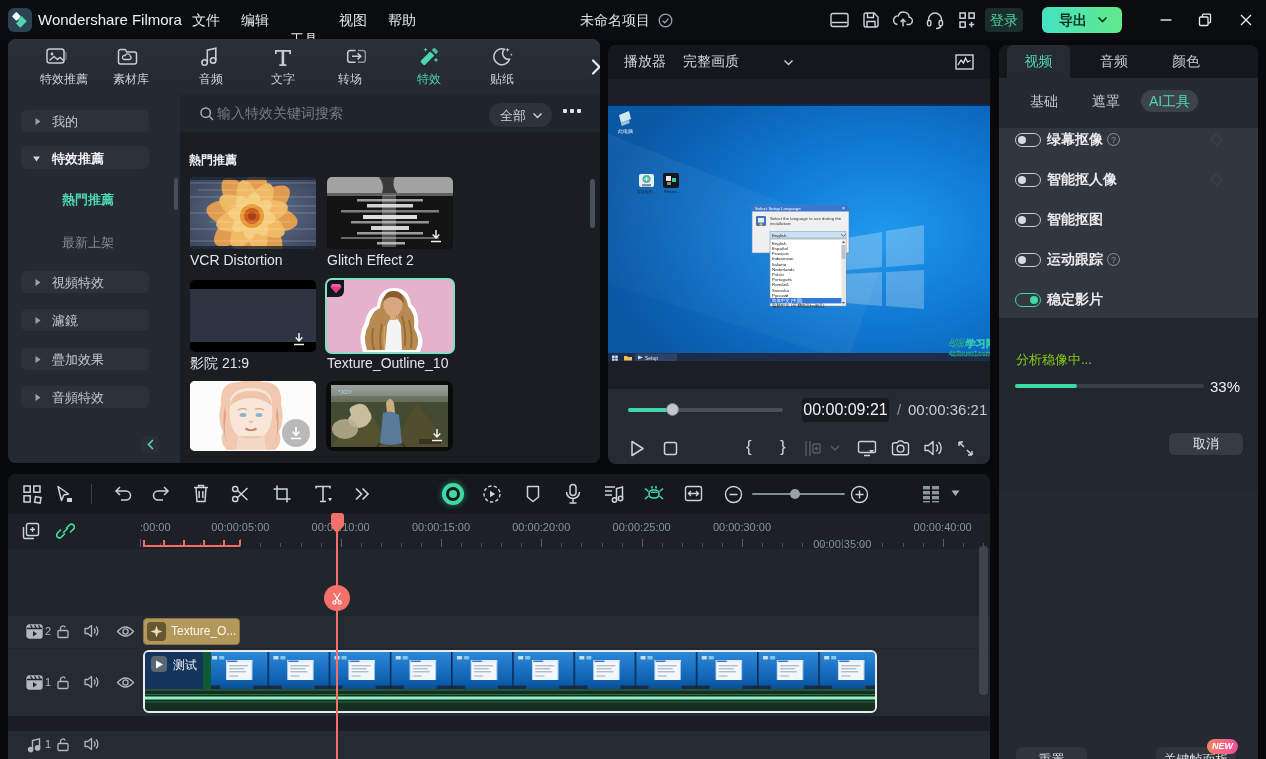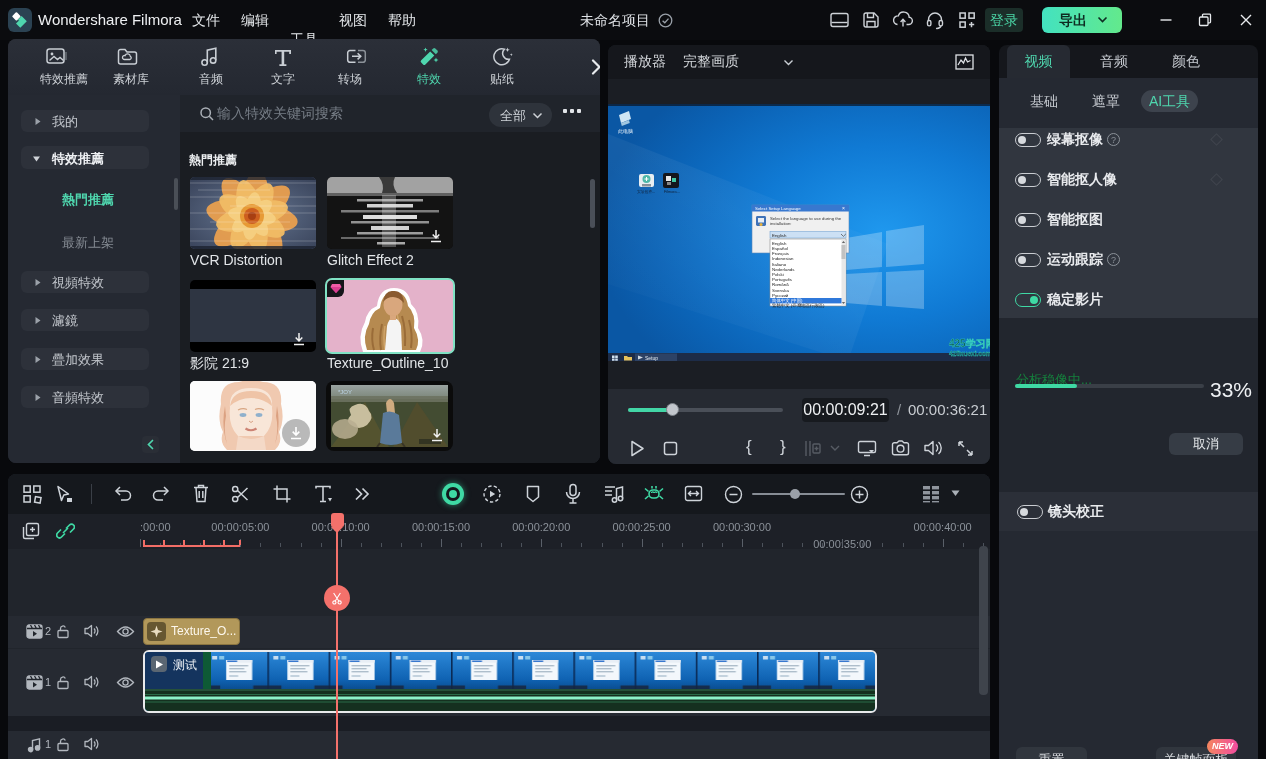--- a/index.html
+++ b/index.html
@@ -539,32 +539,26 @@
         </div>
       <div class="abs" style="left:48px;top:123px;font-size:14px;font-weight:bold;color:#e8eaed;">运动跟踪</div>
       <div class="abs" style="left:108px;top:125px;width:13px;height:13px;border:1px solid #8b9198;border-radius:50%;color:#8b9198;font-size:9px;text-align:center;line-height:13px;">?</div>
 
       <div class="abs" style="left:16px;top:165px;width:26px;height:14px;border:1.5px solid #3fd9a4;border-radius:7px;">
           <div class="abs" style="left:14px;top:1.5px;width:8px;height:8px;border-radius:50%;background:#3fd9a4;"></div>
         </div>
       <div class="abs" style="left:48px;top:163px;font-size:14px;font-weight:bold;color:#e8eaed;">稳定影片</div>
     </div>
     <div class="abs" style="left:0;top:273px;width:259px;height:174px;background:#22262e;"></div>
-    <div class="abs" style="left:17px;top:306px;font-size:13px;color:#15803d;margin-top:20px;">分析稳像中...</div>
+    <div class="abs" style="left:17px;top:306px;font-size:13px;color:#84cc16;">分析稳像中...</div>
     <div class="abs" style="left:16px;top:339px;width:189px;height:4px;background:#3a3f47;border-radius:2px;"></div>
     <div class="abs" style="left:16px;top:339px;width:62px;height:4px;background:#3fd9a4;border-radius:2px;"></div>
-    <div class="abs" style="left:211px;top:333px;font-size:21px;color:#eef0f3;">33%</div>
+    <div class="abs" style="left:211px;top:333px;font-size:15px;color:#eef0f3;">33%</div>
     <div class="abs" style="left:170px;top:388px;width:74px;height:22px;background:#363c45;border-radius:6px;color:#e8ebee;font-size:13px;text-align:center;line-height:22px;">取消</div>
 
-    <div class="abs" style="left:0;top:447px;width:259px;height:39px;background:#2b2f38;">
-      <div class="abs" style="left:18px;top:13px;width:26px;height:14px;border:1.5px solid #c9ccd1;border-radius:7px;">
-          <div class="abs" style="left:2px;top:1.5px;width:8px;height:8px;border-radius:50%;background:#d6d9dd;"></div>
-        </div>
-      <div class="abs" style="left:49px;top:11px;font-size:14px;font-weight:bold;color:#e8eaed;">镜头校正</div>
-    </div>
 
     <div class="abs" style="left:17px;top:702px;width:71px;height:28px;background:#31363e;border-radius:6px;color:#d8dbdf;font-size:13px;text-align:center;line-height:26px;">重置</div>
     <div class="abs" style="left:157px;top:702px;width:80px;height:28px;background:#31363e;border-radius:6px;color:#d8dbdf;font-size:13px;text-align:center;line-height:26px;">关键帧面板</div>
     <div class="abs" style="left:208px;top:694px;width:31px;height:15px;background:linear-gradient(90deg,#f5865f,#f04ba0);border-radius:8px;color:#fff;font-size:9px;font-style:italic;font-weight:bold;text-align:center;line-height:15px;">NEW</div>
   </div>
 
   <div class="abs" id="timeline" style="left:8px;top:474px;width:982px;height:285px;background:#21252c;border-radius:8px 8px 0 0;overflow:hidden;">
 
     <div class="abs" style="left:0;top:0;width:982px;height:40px;background:#15181d;">
       <svg class="abs" style="left:14px;top:10px;" width="20" height="20" viewBox="0 0 20 20" fill="none" stroke="#ced3d9" stroke-width="1.5">

